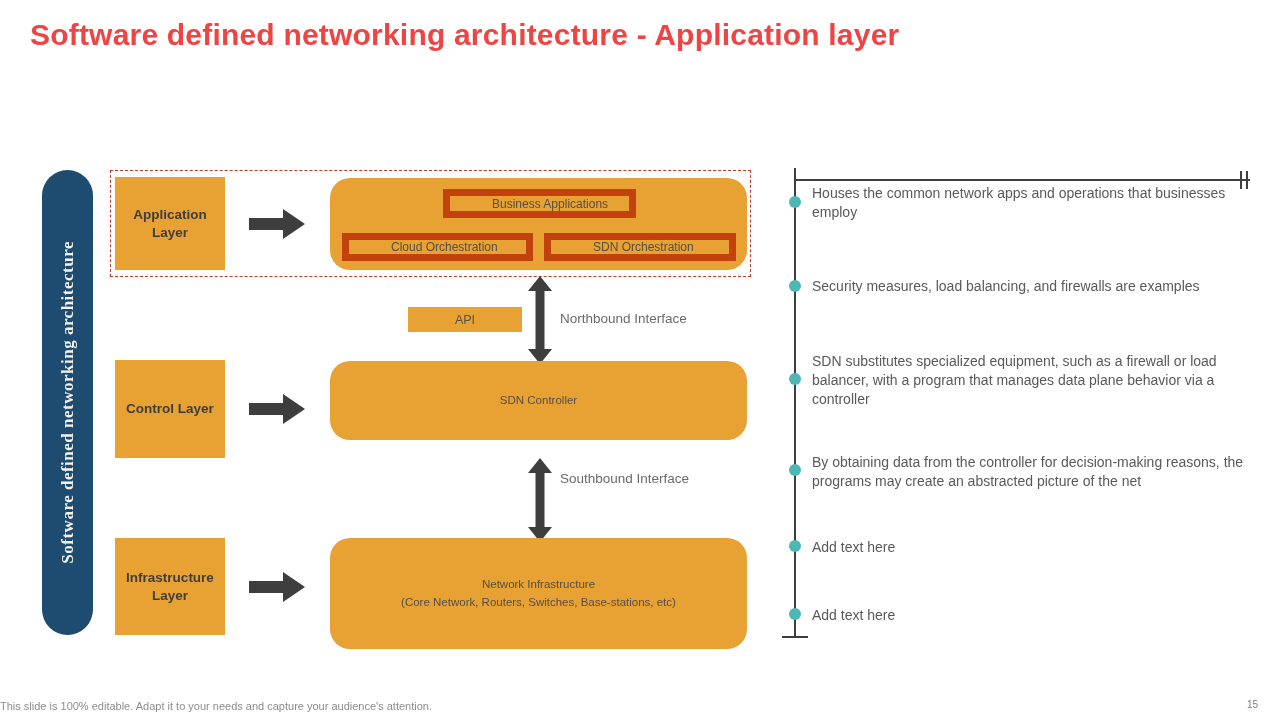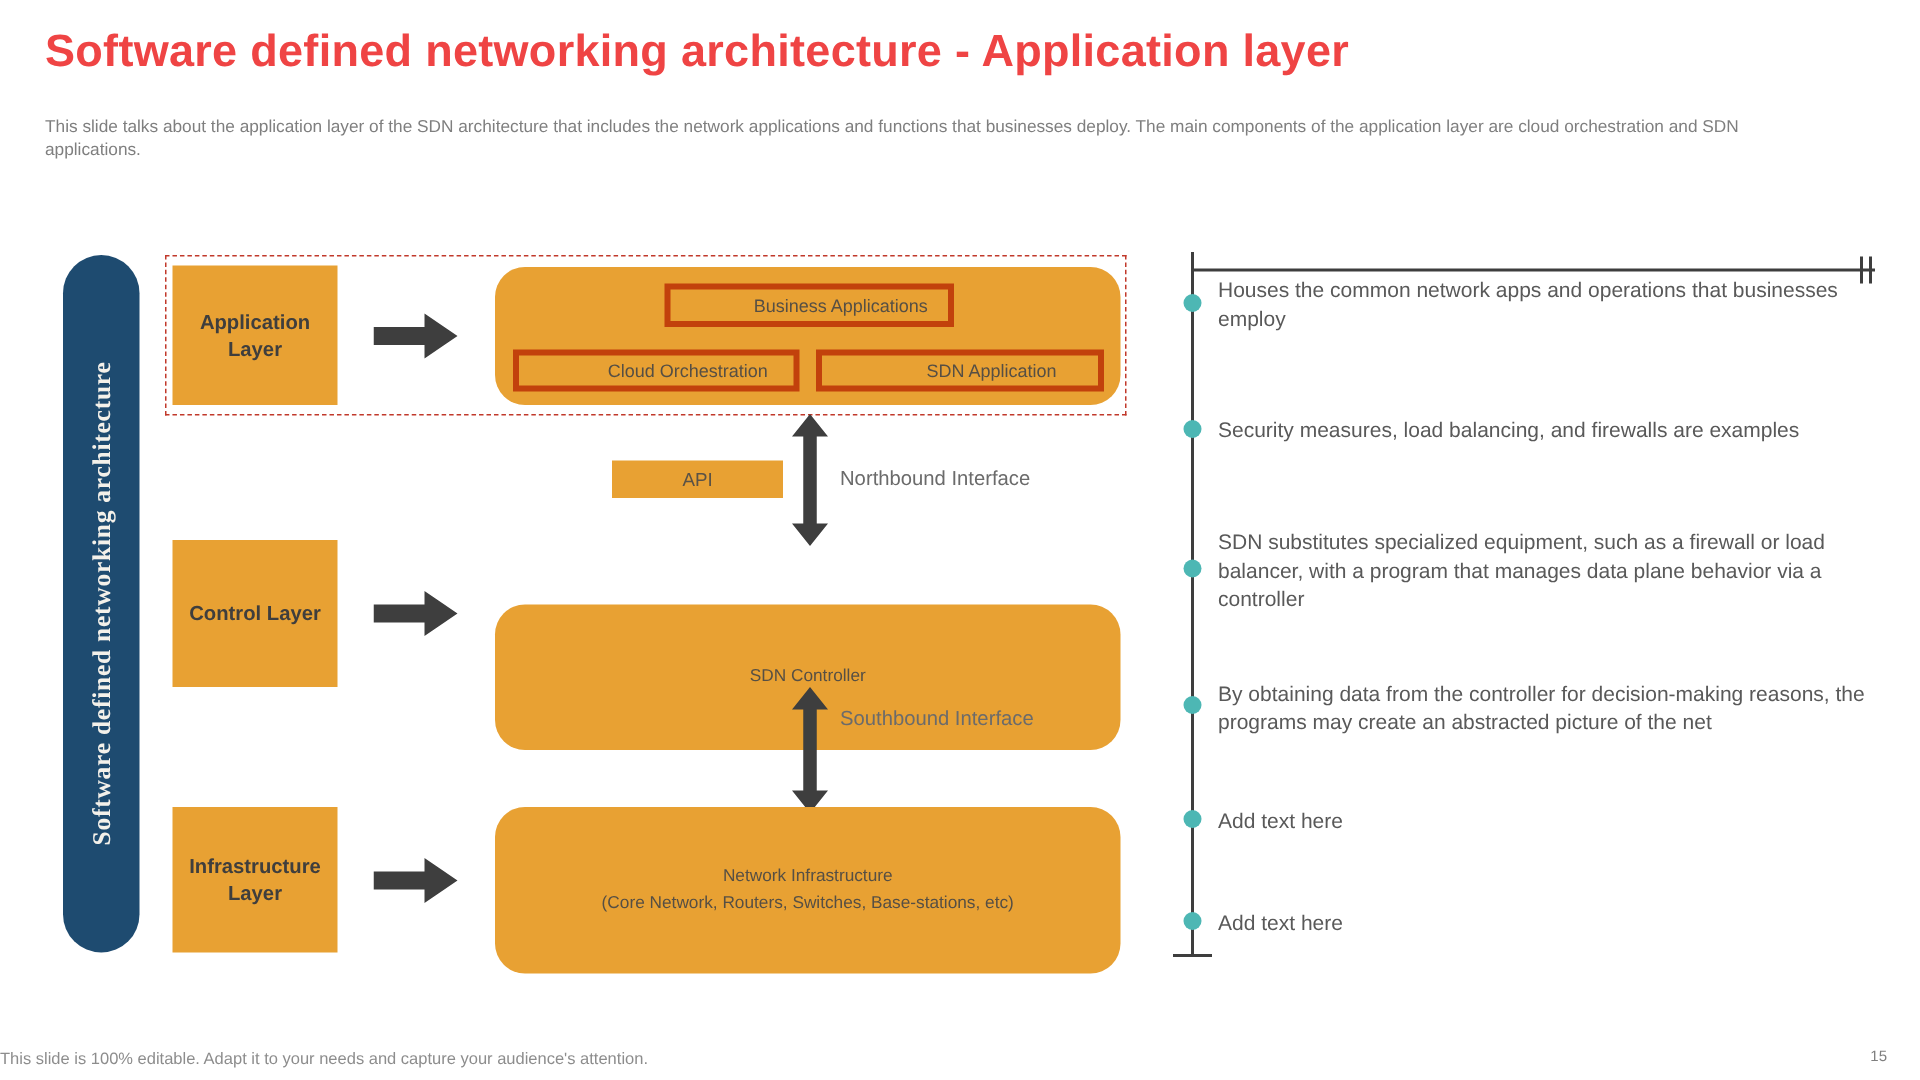--- a/index.html
+++ b/index.html
@@ -40,22 +40,22 @@
     position:absolute; left:115px; width:110px; background:#E8A133;
     display:flex; align-items:center; justify-content:center; text-align:center;
     font-weight:bold; font-size:13.5px; line-height:1.3; color:#3f3e3d; padding:16px 8px;
   }
   .big-box {
     position:absolute; left:330px; width:417px; background:#E8A133; border-radius:20px;
     display:flex; align-items:center; justify-content:center; flex-direction:column;
     text-align:center; font-size:11.5px; line-height:1.5; color:#564f44;
   }
   .inner-box {
-    position:absolute; border:4px solid #c2410c; background:transparent;
-    display:flex; align-items:center; justify-content:center;
+    position:absolute; border:7px solid #c2410c; background:transparent;
+    display:flex; align-items:center; 
     font-size:12px; color:#564f44;padding-left:42px;
   }
   .api-box {
     position:absolute; left:408px; top:307px; width:114px; height:25px;
     background:#E8A133; display:flex; align-items:center; justify-content:center;
     font-size:12.5px; color:#5a5246;
   }
   .iface-label {
     position:absolute; left:560px; font-size:13.5px; color:#6b6b6b; white-space:nowrap;
   }
@@ -82,21 +82,20 @@
     position:absolute; right:22px; top:699px; font-size:10px; color:#7f7f7f;
   }
   svg { display:block; }
 </style>
 </head>
 <body>
 
 <div class="slide">
 
   <div class="title">Software defined networking architecture - Application layer</div>
-  <div class="subtitle">This slide talks about the application layer of the SDN architecture that includes the network applications and functions that businesses deploy. The main components of the application layer are cloud orchestration and SDN applications.</div>
 
   <div class="side-pill">
     <span>Software defined networking architecture</span>
   </div>
 
   <div class="dashed-outline"></div>
 
   <div class="layer-box" style="top:177px; height:93px;">
     <span>Application Layer</span>
   </div>
@@ -124,34 +123,34 @@
   </div>
 
   <div class="big-box" style="top:178px; height:92px;"></div>
   <div class="inner-box" style="left:443px; top:189px; width:193px; height:29px;">
     <span>Business Applications</span>
   </div>
   <div class="inner-box" style="left:342px; top:233px; width:191px; height:28px;">
     <span>Cloud Orchestration</span>
   </div>
   <div class="inner-box" style="left:544px; top:233px; width:192px; height:28px;">
-    <span>SDN Application</span>
+    <span>SDN Orchestration</span>
   </div>
 
   <div class="api-box">
     <span>API</span>
   </div>
   <div class="abs" style="left:527px; top:276px;">
     <svg width="26" height="88" viewBox="0 0 26 88">
         <path d="M13 0 L25 15 H17.5 V73 H25 L13 88 L1 73 H8.5 V15 H1 Z" fill="#3E3E3E"></path>
       </svg>
   </div>
   <div class="iface-label" style="top:311px;">Northbound Interface</div>
 
-  <div class="big-box" style="top:361px; height:97px;margin-top:42px;">
+  <div class="big-box" style="top:361px; height:79px;">
     <span>SDN Controller</span>
   </div>
 
   <div class="abs" style="left:527px; top:458px;">
     <svg width="26" height="84" viewBox="0 0 26 84">
         <path d="M13 0 L25 15 H17.5 V69 H25 L13 84 L1 69 H8.5 V15 H1 Z" fill="#3E3E3E"></path>
       </svg>
   </div>
   <div class="iface-label" style="top:471px;">Southbound Interface</div>
 

